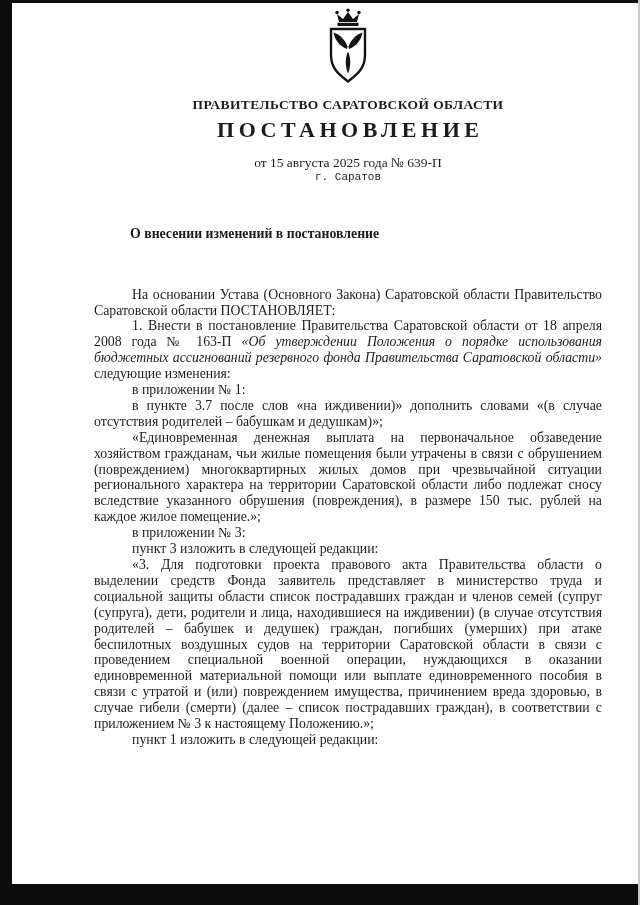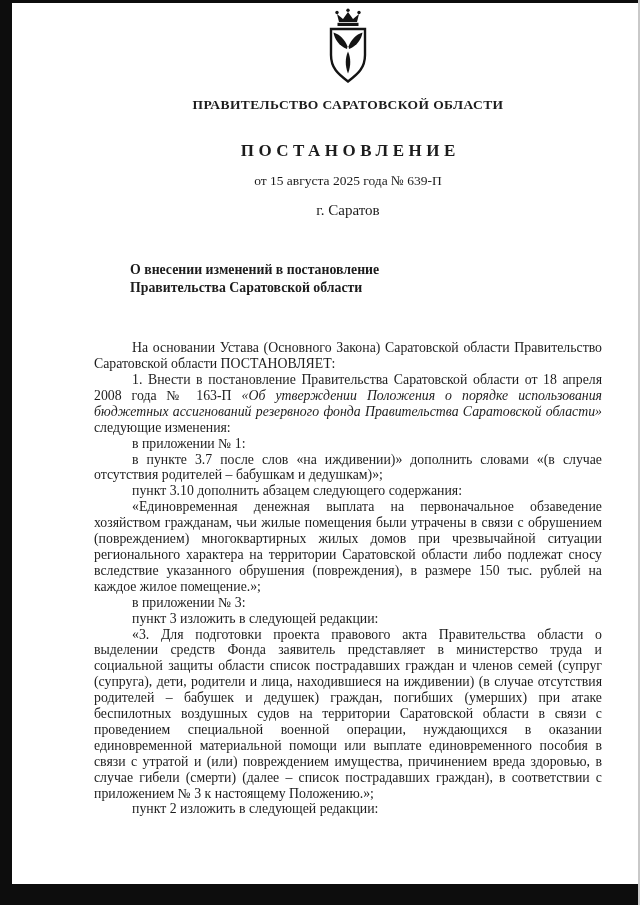--- a/index.html
+++ b/index.html
@@ -33,35 +33,35 @@
   .emblem { height: 76px; margin-top: 2px; }
   .emblem svg { display: inline-block; }
   .org {
     margin-top: 13px;
     font-size: 13.5px;
     font-weight: 700;
     letter-spacing: 0.4px;
     white-space: nowrap;
   }
   .doc-type {
-    margin-top: 28px;
-    font-size: 17px;
+    margin-top: 4px;
+    font-size: 22px;
     font-weight: 700;
     letter-spacing: 4.5px;
     text-indent: 4.5px;
     white-space: nowrap;
   }
   .date-line {
     margin-top: 12px;
     font-size: 13.5px;
     font-weight: 400;
   }
   .city {
-    margin-top: 13px;
-    font-size: 15px;
+    font-size: 11px;
+    font-family: Liberation Mono, monospace;
   }
   .title {
     margin-top: 42px;
     font-size: 13.8px;
     font-weight: 700;
     line-height: 17.6px;
     text-align: left;
     margin-left: 36px;
   }
   .body-text {
@@ -104,29 +104,27 @@
         </svg>
       </div>
       <div class="org">ПРАВИТЕЛЬСТВО САРАТОВСКОЙ ОБЛАСТИ</div>
       <div class="doc-type">ПОСТАНОВЛЕНИЕ</div>
       <div class="date-line">от 15 августа 2025 года № 639-П</div>
       <div class="city">г. Саратов</div>
     </div>
 
     <div class="title">
       <div>О внесении изменений в постановление</div>
-      <div>Правительства Саратовской области</div>
     </div>
 
     <div class="body-text" id="body-paragraphs">
         <p class="para"><span>На основании Устава (Основного Закона) Саратовской области Правительство Саратовской области ПОСТАНОВЛЯЕТ:</span></p>
         <p class="para"><span>1. Внести в постановление Правительства Саратовской области от 18 апреля 2008 года № 163-П </span><em>«Об утверждении Положения о порядке использования бюджетных ассигнований резервного фонда Правительства Саратовской области»</em><span> следующие изменения:</span></p>
         <p class="para"><span>в приложении № 1:</span></p>
         <p class="para"><span>в пункте 3.7 после слов «на иждивении)» дополнить словами «(в случае отсутствия родителей – бабушкам и дедушкам)»;</span></p>
-        <p class="para"><span>пункт 3.10 дополнить абзацем следующего содержания:</span></p>
         <p class="para"><span>«Единовременная денежная выплата на первоначальное обзаведение хозяйством гражданам, чьи жилые помещения были утрачены в связи с обрушением (повреждением) многоквартирных жилых домов при чрезвычайной ситуации регионального характера на территории Саратовской области либо подлежат сносу вследствие указанного обрушения (повреждения), в размере 150 тыс. рублей на каждое жилое помещение.»;</span></p>
         <p class="para"><span>в приложении № 3:</span></p>
         <p class="para"><span>пункт 3 изложить в следующей редакции:</span></p>
         <p class="para"><span>«3. Для подготовки проекта правового акта Правительства области о выделении средств Фонда заявитель представляет в министерство труда и социальной защиты области список пострадавших граждан и членов семей (супруг (супруга), дети, родители и лица, находившиеся на иждивении) (в случае отсутствия родителей – бабушек и дедушек) граждан, погибших (умерших) при атаке беспилотных воздушных судов на территории Саратовской области в связи с проведением специальной военной операции, нуждающихся в оказании единовременной материальной помощи или выплате единовременного пособия в связи с утратой и (или) повреждением имущества, причинением вреда здоровью, в случае гибели (смерти) (далее – список пострадавших граждан), в соответствии с приложением № 3 к настоящему Положению.»;</span></p>
-        <p class="para"><span>пункт 2 изложить в следующей редакции:</span></p>
+        <p class="para"><span>пункт 1 изложить в следующей редакции:</span></p>
       </div>
   </div>
 </div>
 
 </body></html>

